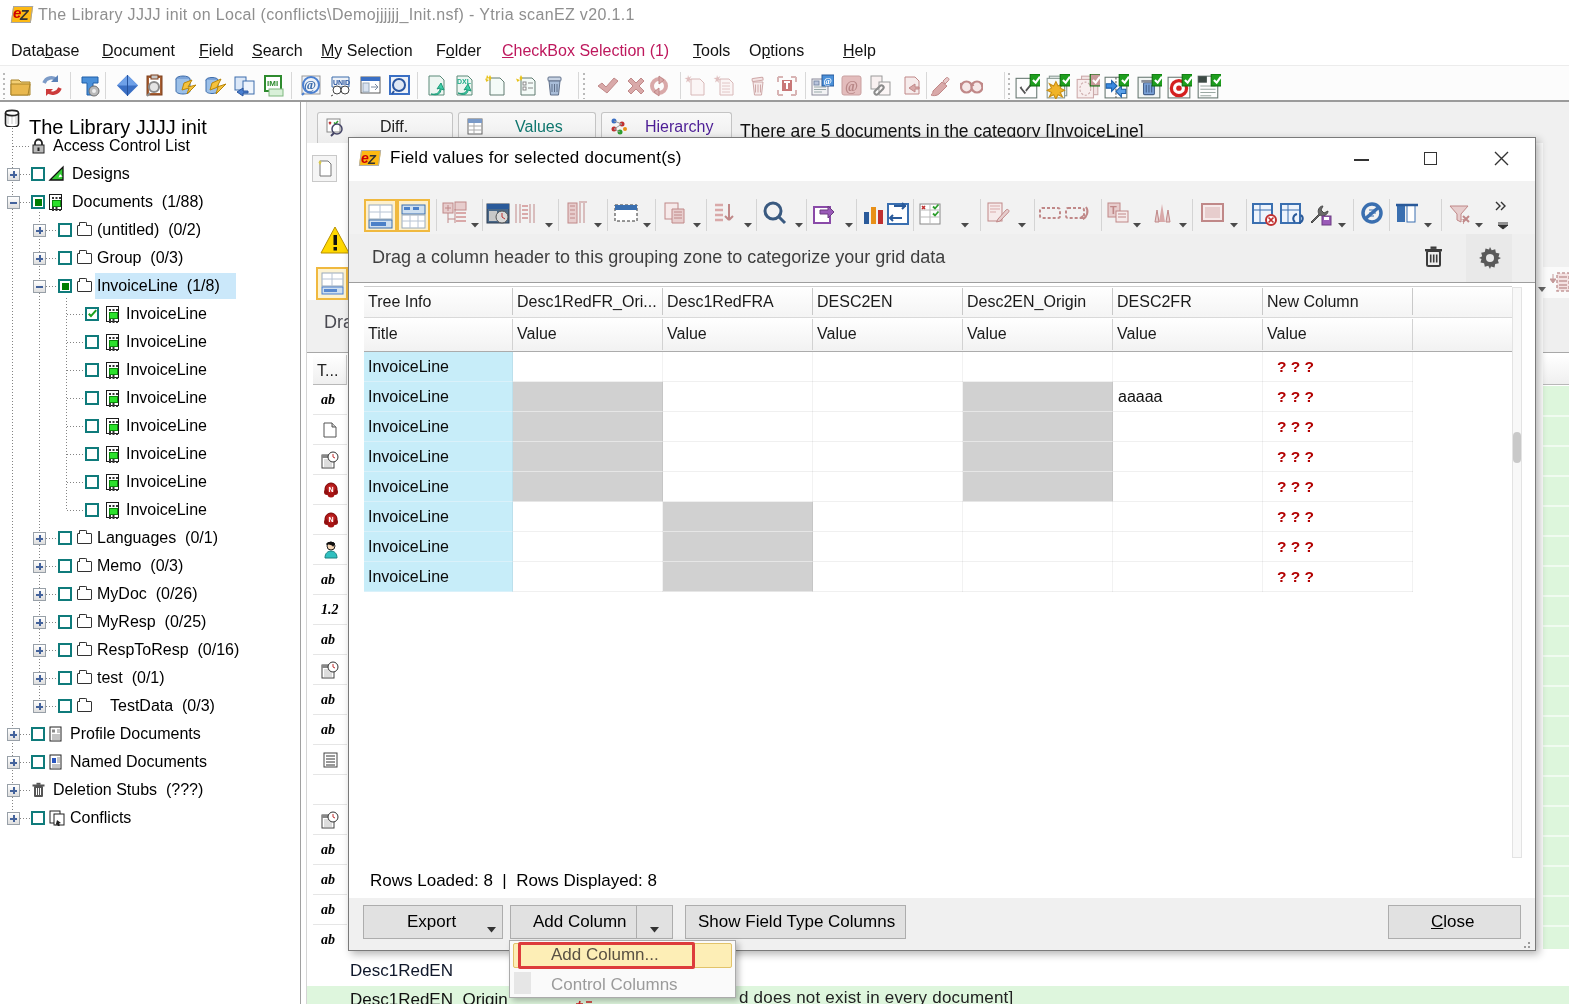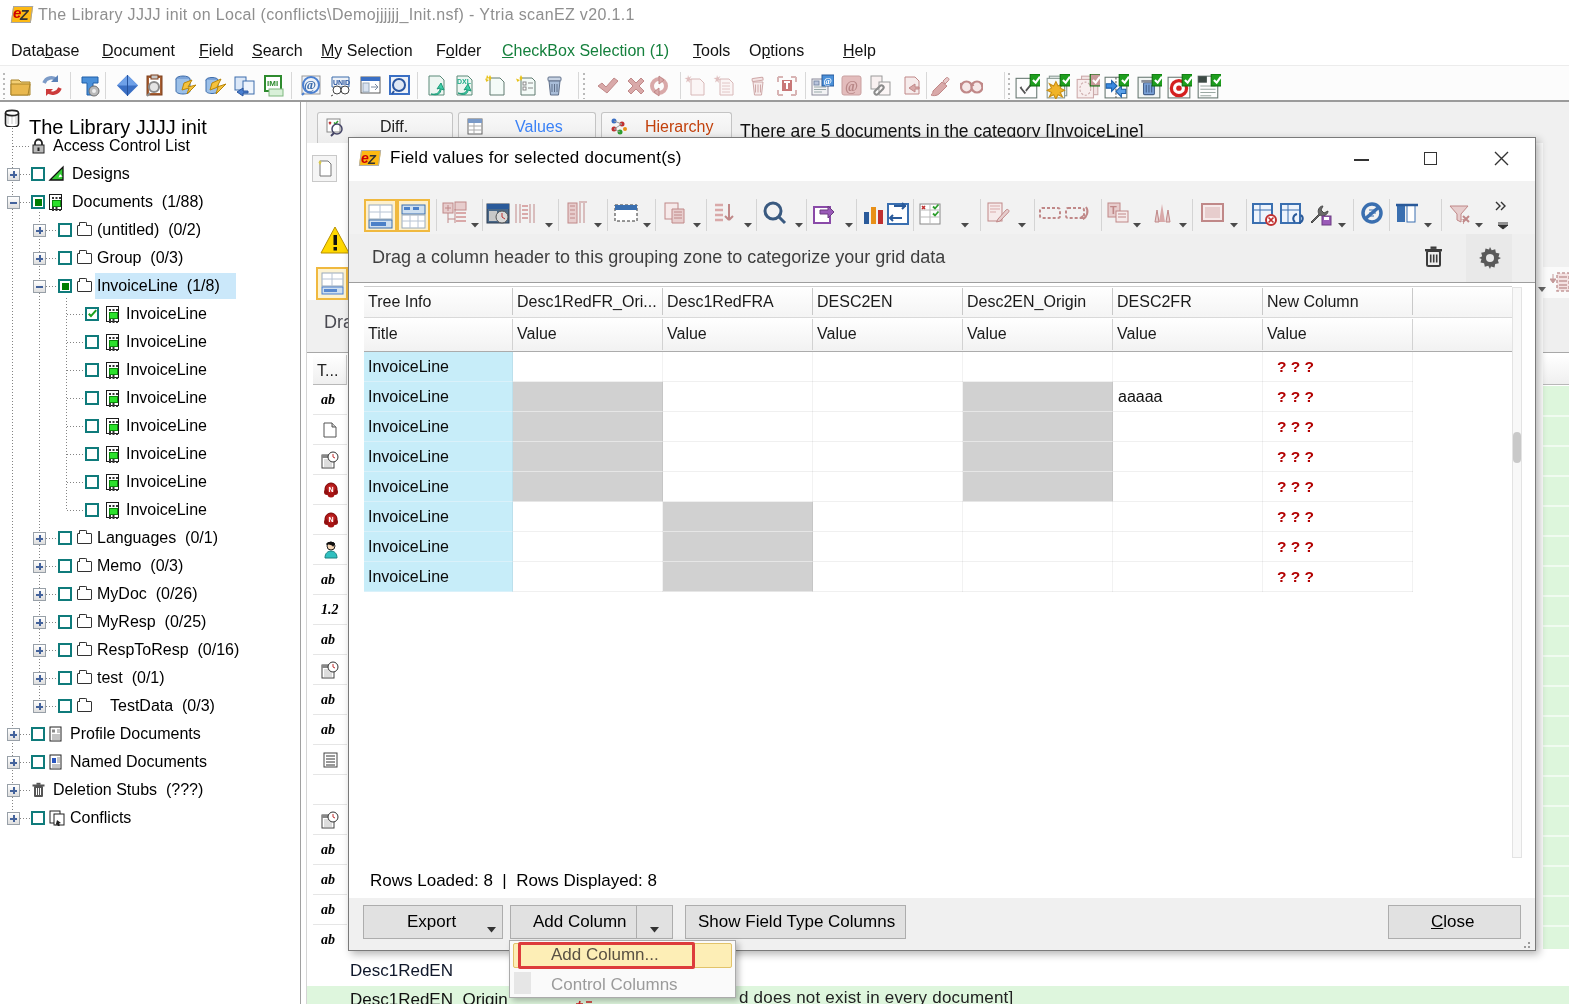--- a/index.html
+++ b/index.html
@@ -25,21 +25,21 @@
 <i style="left:12px;top:6px;width:20px;height:17px;background:#fdb913;transform:skewX(-8deg);border:1px solid #a5a5a5"></i>
 <b style="left:13px;top:3px;color:#c00;font-weight:900;font-size:15px;font-style:italic">e</b>
 <b style="left:20px;top:5px;color:#333;font-weight:900;font-size:14px;font-style:italic">Z</b>
 <b style="left:38px;top:5px;color:#8f8f8f;font-size:16px;letter-spacing:0.35px">The Library JJJJ init on Local (conflicts\Demojjjjjj_Init.nsf) - Ytria scanEZ v20.1.1</b>
 <b style="left:11px;top:41px;font-size:16px;color:#111">Data<span class="ul">b</span>ase</b>
 <b style="left:102px;top:41px;font-size:16px;color:#111"><span class="ul">D</span>ocument</b>
 <b style="left:199px;top:41px;font-size:16px;color:#111"><span class="ul">F</span>ield</b>
 <b style="left:252px;top:41px;font-size:16px;color:#111"><span class="ul">S</span>earch</b>
 <b style="left:321px;top:41px;font-size:16px;color:#111"><span class="ul">M</span>y Selection</b>
 <b style="left:436px;top:41px;font-size:16px;color:#111">F<span class="ul">o</span>lder</b>
-<b style="left:502px;top:41px;font-size:16px;color:#15803d"><span class="ul">C</span>heckBox Selection (1)</b>
+<b style="left:502px;top:41px;font-size:16px;color:#be185d"><span class="ul">C</span>heckBox Selection (1)</b>
 <b style="left:693px;top:41px;font-size:16px;color:#111"><span class="ul">T</span>ools</b>
 <b style="left:749px;top:41px;font-size:16px;color:#111">O<span class="ul">p</span>tions</b>
 <b style="left:843px;top:41px;font-size:16px;color:#111"><span class="ul">H</span>elp</b>
 <i style="left:0px;top:66px;width:1569px;height:36px;background:#fcfcfc"></i>
 <i style="left:0px;top:65px;width:1569px;height:1px;background:#ececec"></i>
 <i style="left:0px;top:100px;width:1569px;height:2px;background:#9b9b9b"></i>
 <i style="left:3px;top:73px;width:2px;height:26px;background-image:repeating-linear-gradient(to bottom,#b9b9b9 0 2px,transparent 2px 5px)"></i>
 <i style="left:583px;top:73px;width:2px;height:26px;background-image:repeating-linear-gradient(to bottom,#b9b9b9 0 2px,transparent 2px 5px)"></i>
 <i style="left:1008px;top:73px;width:2px;height:26px;background-image:repeating-linear-gradient(to bottom,#b9b9b9 0 2px,transparent 2px 5px)"></i>
 <i style="left:70px;top:72px;width:1px;height:27px;background:#d8d8d8"></i>
@@ -450,31 +450,31 @@
       <circle cx="12" cy="12" r="5" fill="none" stroke="#446" stroke-width="1.5"></circle>
       <path d="M9 16l-3 3" stroke="#446" stroke-width="2"></path>
     </svg></s>
 <b style="left:380px;top:117px;font-size:16px;color:#222">Diff.</b>
 <i style="left:458px;top:112px;width:138px;height:31px;background:linear-gradient(#f9f9f9,#ededed);border:1px solid #c4c4c4;border-bottom:none;border-radius:3px 3px 0 0"></i>
 <s style="left:466px;top:117px;width:20px;height:20px"><svg width="20" height="20">
       <rect x="2" y="2" width="14" height="15" fill="#fff" stroke="#666"></rect>
       <rect x="2" y="2" width="14" height="4" fill="#7a9ac8"></rect>
       <path d="M2 9h14M2 13h14M8 6v11" stroke="#aaa"></path>
     </svg></s>
-<b style="left:515px;top:117px;font-size:16px;color:#3b82f6">Values</b>
+<b style="left:515px;top:117px;font-size:16px;color:#0f766e">Values</b>
 <i style="left:601px;top:112px;width:131px;height:31px;background:linear-gradient(#f9f9f9,#ededed);border:1px solid #c4c4c4;border-bottom:none;border-radius:3px 3px 0 0"></i>
 <s style="left:609px;top:117px;width:20px;height:20px"><svg width="20" height="20">
       <circle cx="5" cy="4" r="2.5" fill="#3a6fc4"></circle>
       <circle cx="13" cy="7" r="2.5" fill="#c03030"></circle>
       <circle cx="5" cy="12" r="2.5" fill="#c03030"></circle>
       <circle cx="11" cy="15" r="2.5" fill="#2e9e2e"></circle>
       <circle cx="16" cy="12" r="2" fill="#e89018"></circle>
       <path d="M5 4l8 3-8 5 6 3" stroke="#999" fill="none"></path>
     </svg></s>
-<b style="left:645px;top:117px;font-size:16px;color:#c2410c">Hierarchy</b>
+<b style="left:645px;top:117px;font-size:16px;color:#4c1d95">Hierarchy</b>
 <b style="left:740px;top:121px;font-size:17.5px;color:#111">There are 5 documents in the category [InvoiceLine]</b>
 <i style="left:312px;top:155px;width:25px;height:27px;background:#f5f5f5;border:1px solid #c9c9c9"></i>
 <s style="left:317px;top:159px;width:16px;height:18px"><svg width="16" height="18">
       <path d="M3 2h8l3 3v12H3z" fill="#fff" stroke="#777"></path>
       <path d="M3 1l1.5 2.5L3 6 1.5 3.5z" fill="#d8c84a"></path>
     </svg></s>
 <s style="left:320px;top:226px;width:30px;height:28px"><svg width="30" height="28">
       <path d="M15 1L29 27H1z" fill="#ffd800" stroke="#b89000"></path>
       <rect x="13.5" y="9" width="3.5" height="10" fill="#111"></rect>
       <rect x="13.5" y="21" width="3.5" height="3.5" fill="#111"></rect>

